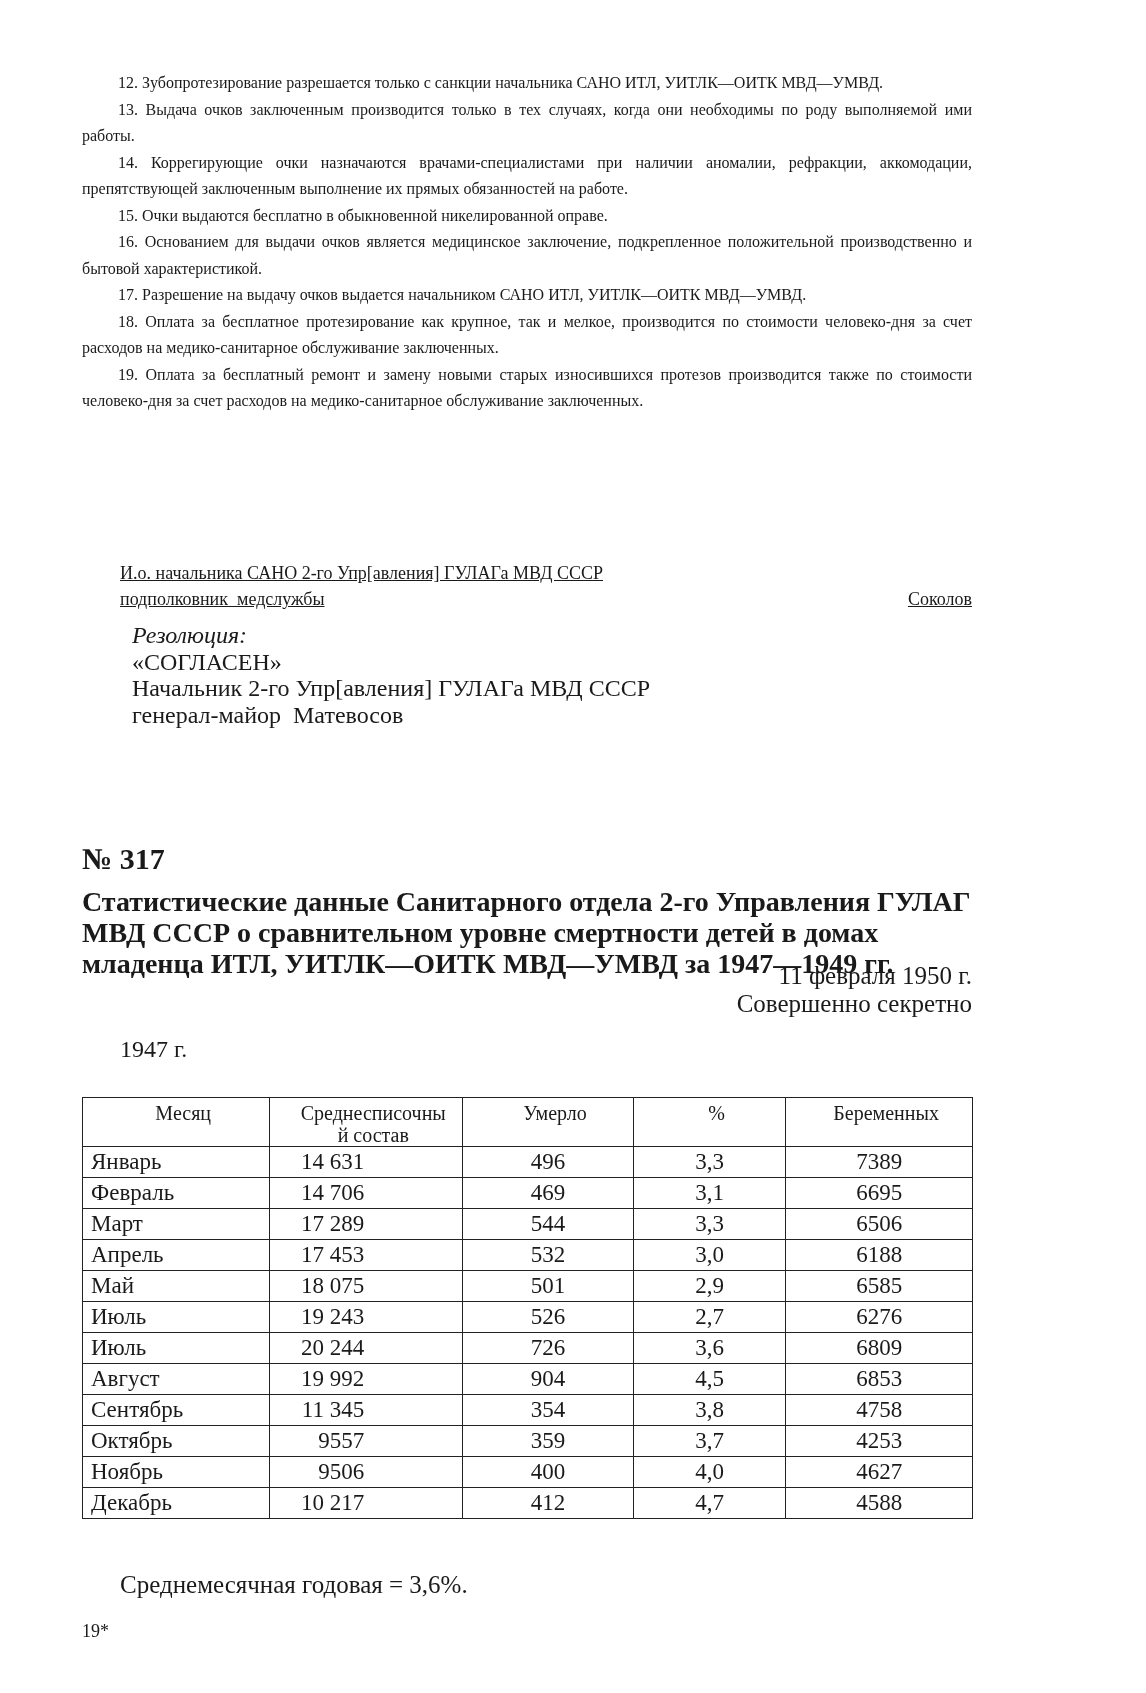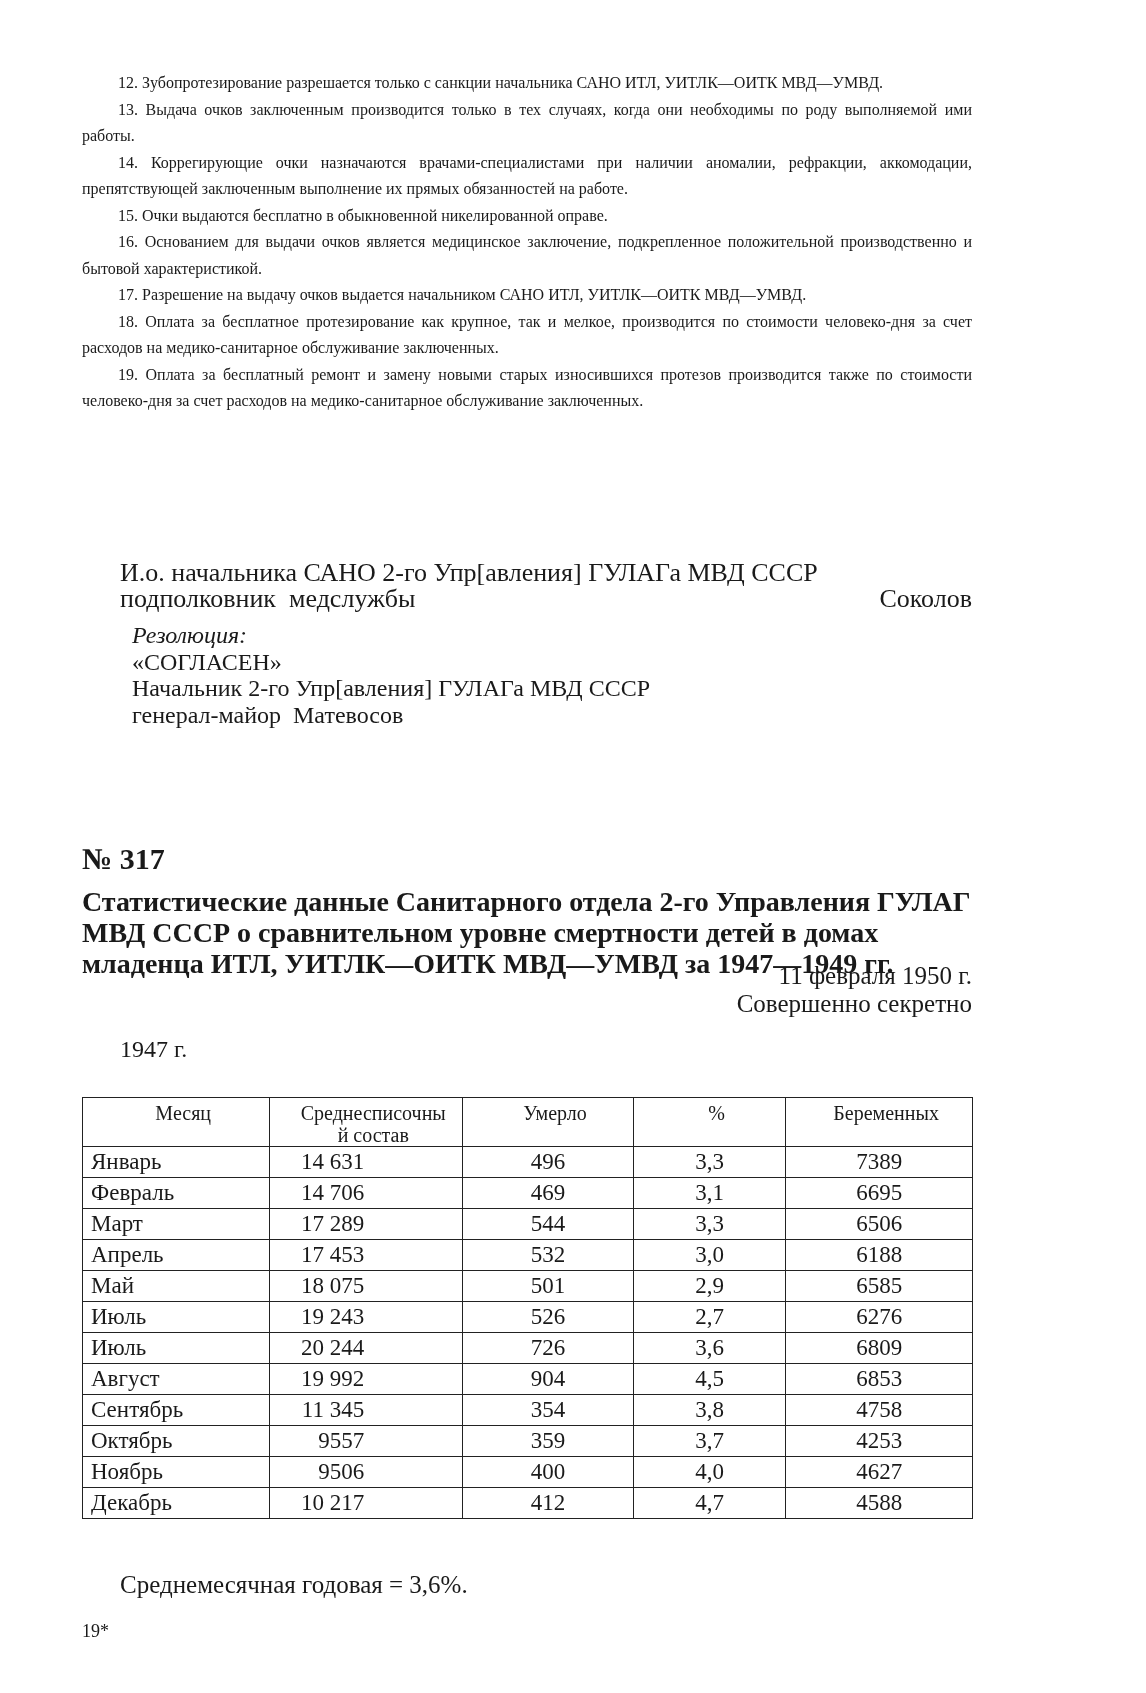--- a/index.html
+++ b/index.html
@@ -7,21 +7,21 @@
     width: 1146px; height: 1693px; background: #ffffff; color: #1a1a1a;
     font-family: "Liberation Serif", "DejaVu Serif", serif;
     position: relative; overflow: hidden;
   }
   .page { position: absolute; left: 0; top: 0; width: 1146px; height: 1693px; }
   .block { position: absolute; left: 82px; width: 890px; }
   .para {
     font-size: 16px; line-height: 26.5px; text-align: justify;
     text-indent: 36px; margin: 0;
   }
-  .sig { position: absolute; left: 120px; width: 852px; font-size: 26px; line-height: 26px; }
+  .sig { position: absolute; left: 120px; width: 852px; font-size: 18px; line-height: 26px; text-decoration: underline; }
   .sig .row { display: flex; justify-content: space-between; }
   .resol { position: absolute; left: 120px; font-size: 24px; line-height: 26.5px; }
   .italic { font-style: italic; }
   .source { position: absolute; left: 82px; top: 783px; font-size: 22px; font-style: italic; }
   .docnum { position: absolute; left: 82px; top: 842px; font-size: 30px; font-weight: bold; }
   .doctitle {
     position: absolute; left: 82px; top: 886px; width: 890px;
     font-size: 28px; line-height: 31px; font-weight: bold;
   }
   .dateblock { position: absolute; right: 174px; top: 962px; text-align: right; font-size: 25px; line-height: 28px; }

